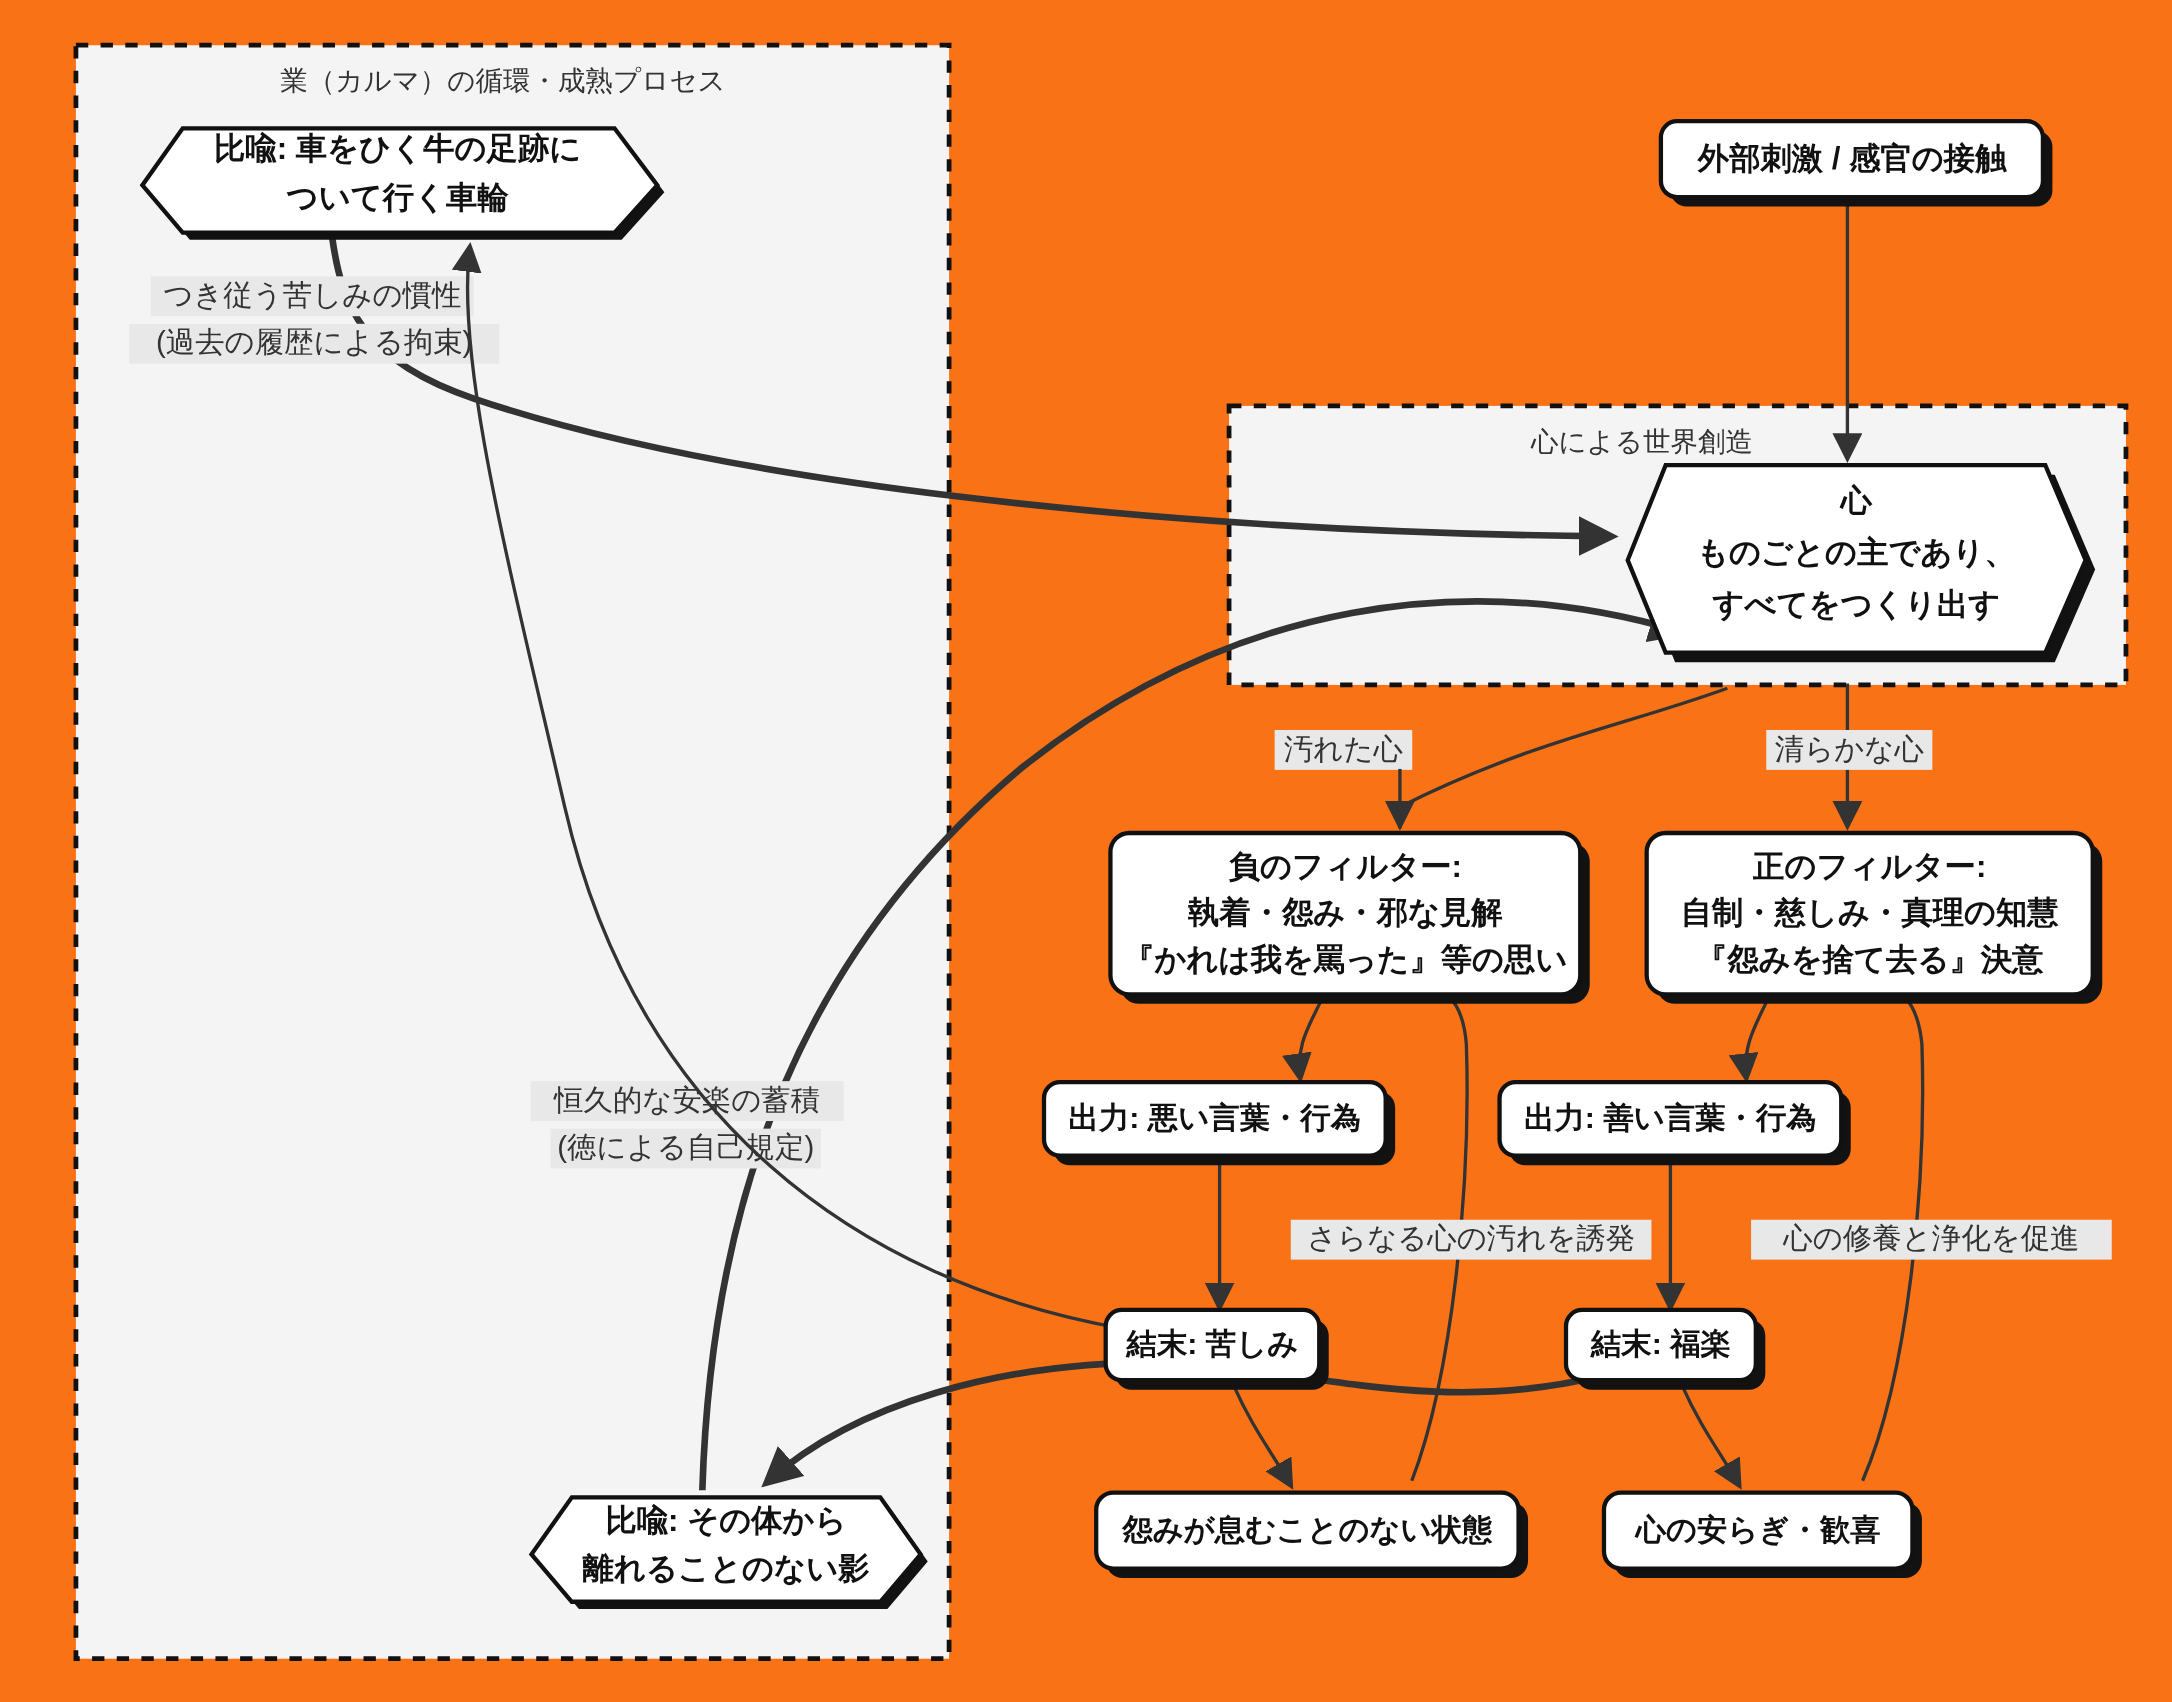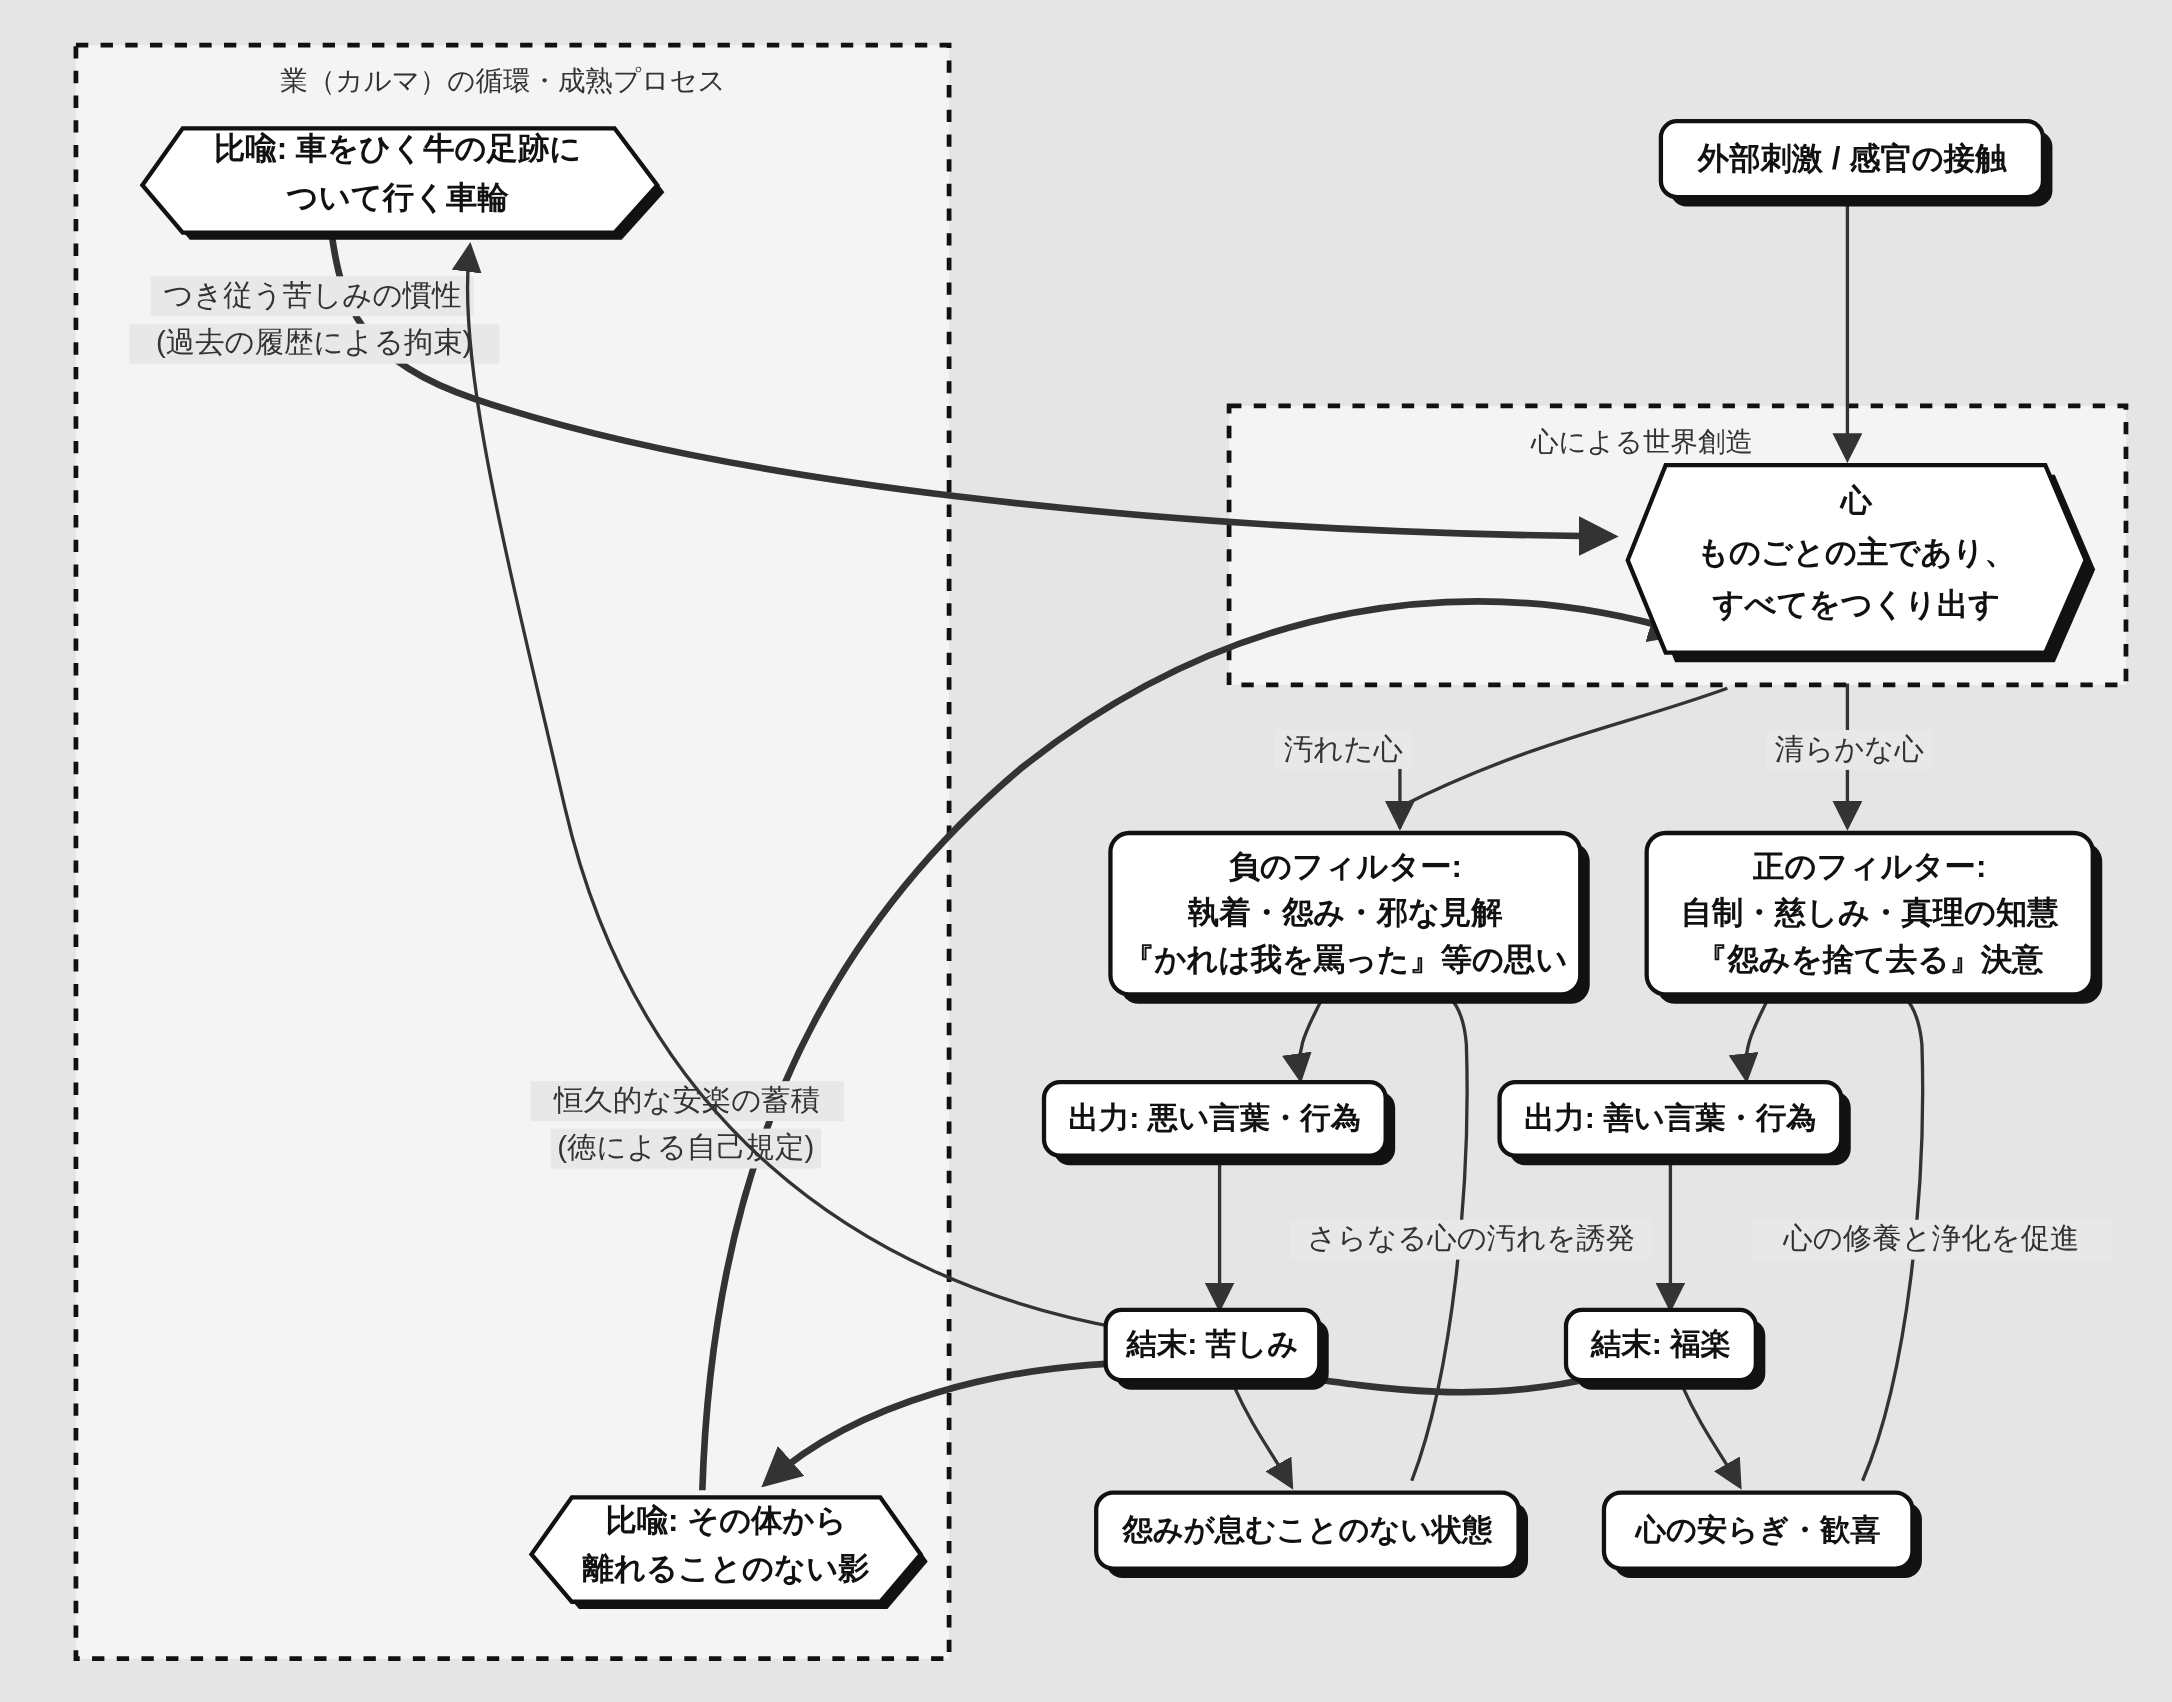--- a/index.html
+++ b/index.html
@@ -1,17 +1,17 @@
 <!DOCTYPE html>
 <html style="font-size:7.6px"><head>
 <meta charset="utf-8">
 <style>
   html,body{margin:0;padding:0;background:#ffffff;}
   body{font-family:"Liberation Sans","DejaVu Sans",sans-serif;}
-  #stage{position:relative;width:2172px;height:1703px;background:#e5e5e5;overflow:hidden;}
+  #stage{position:relative;width:2172px;height:1703px;background:#f97316;overflow:hidden;}
   svg.layer{position:absolute;left:0;top:0;width:2172px;height:1703px;}
   .nodetext{
     font-weight:bold;
     fill:#111111;
     text-anchor:middle;
     dominant-baseline:middle;
   }
   .edgelabel{
     fill:#333333;
     text-anchor:middle;

